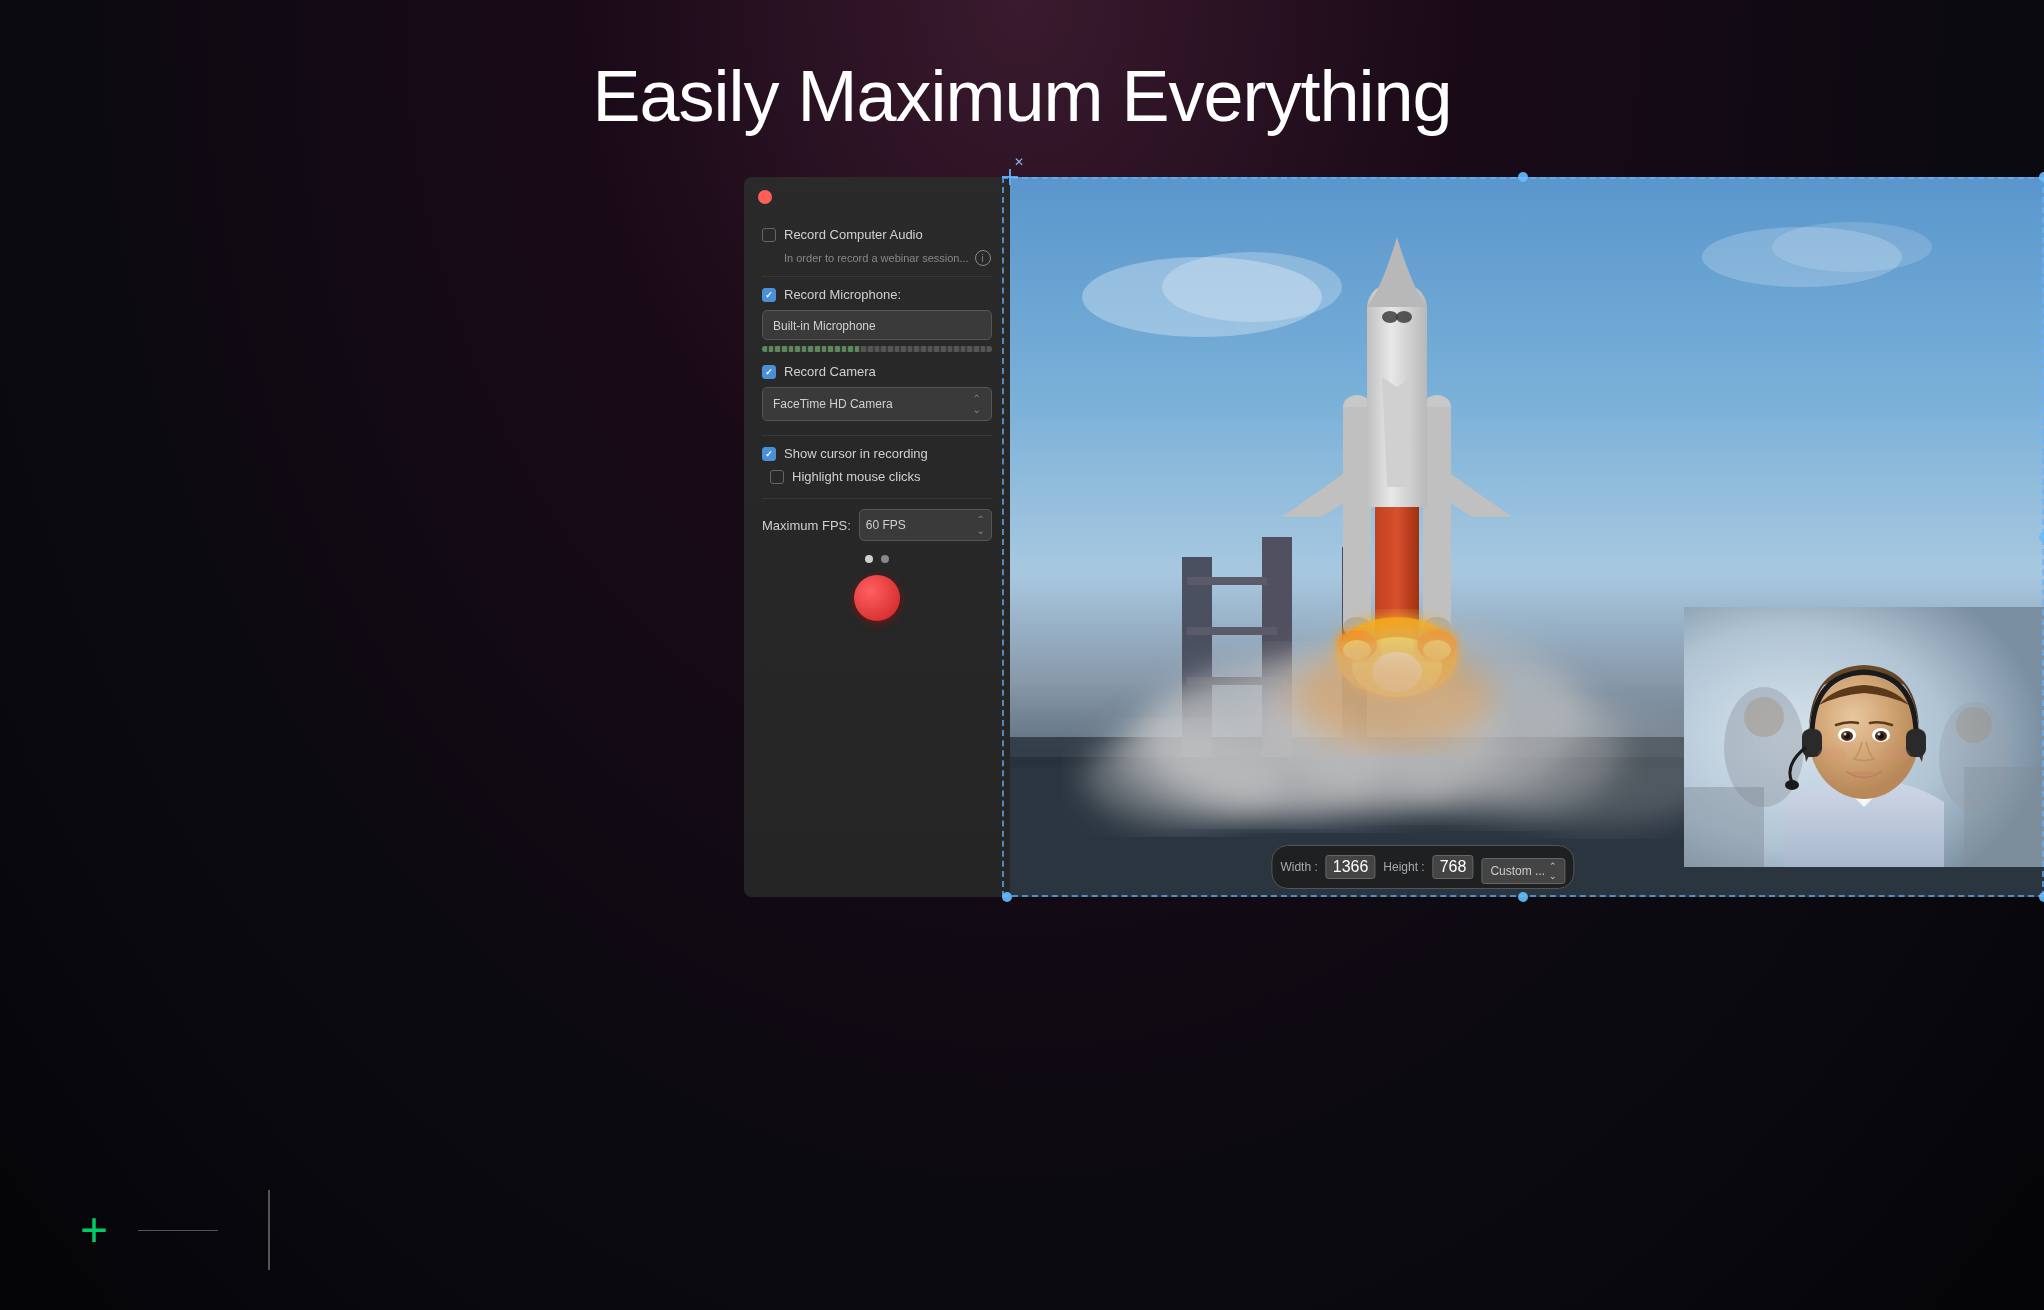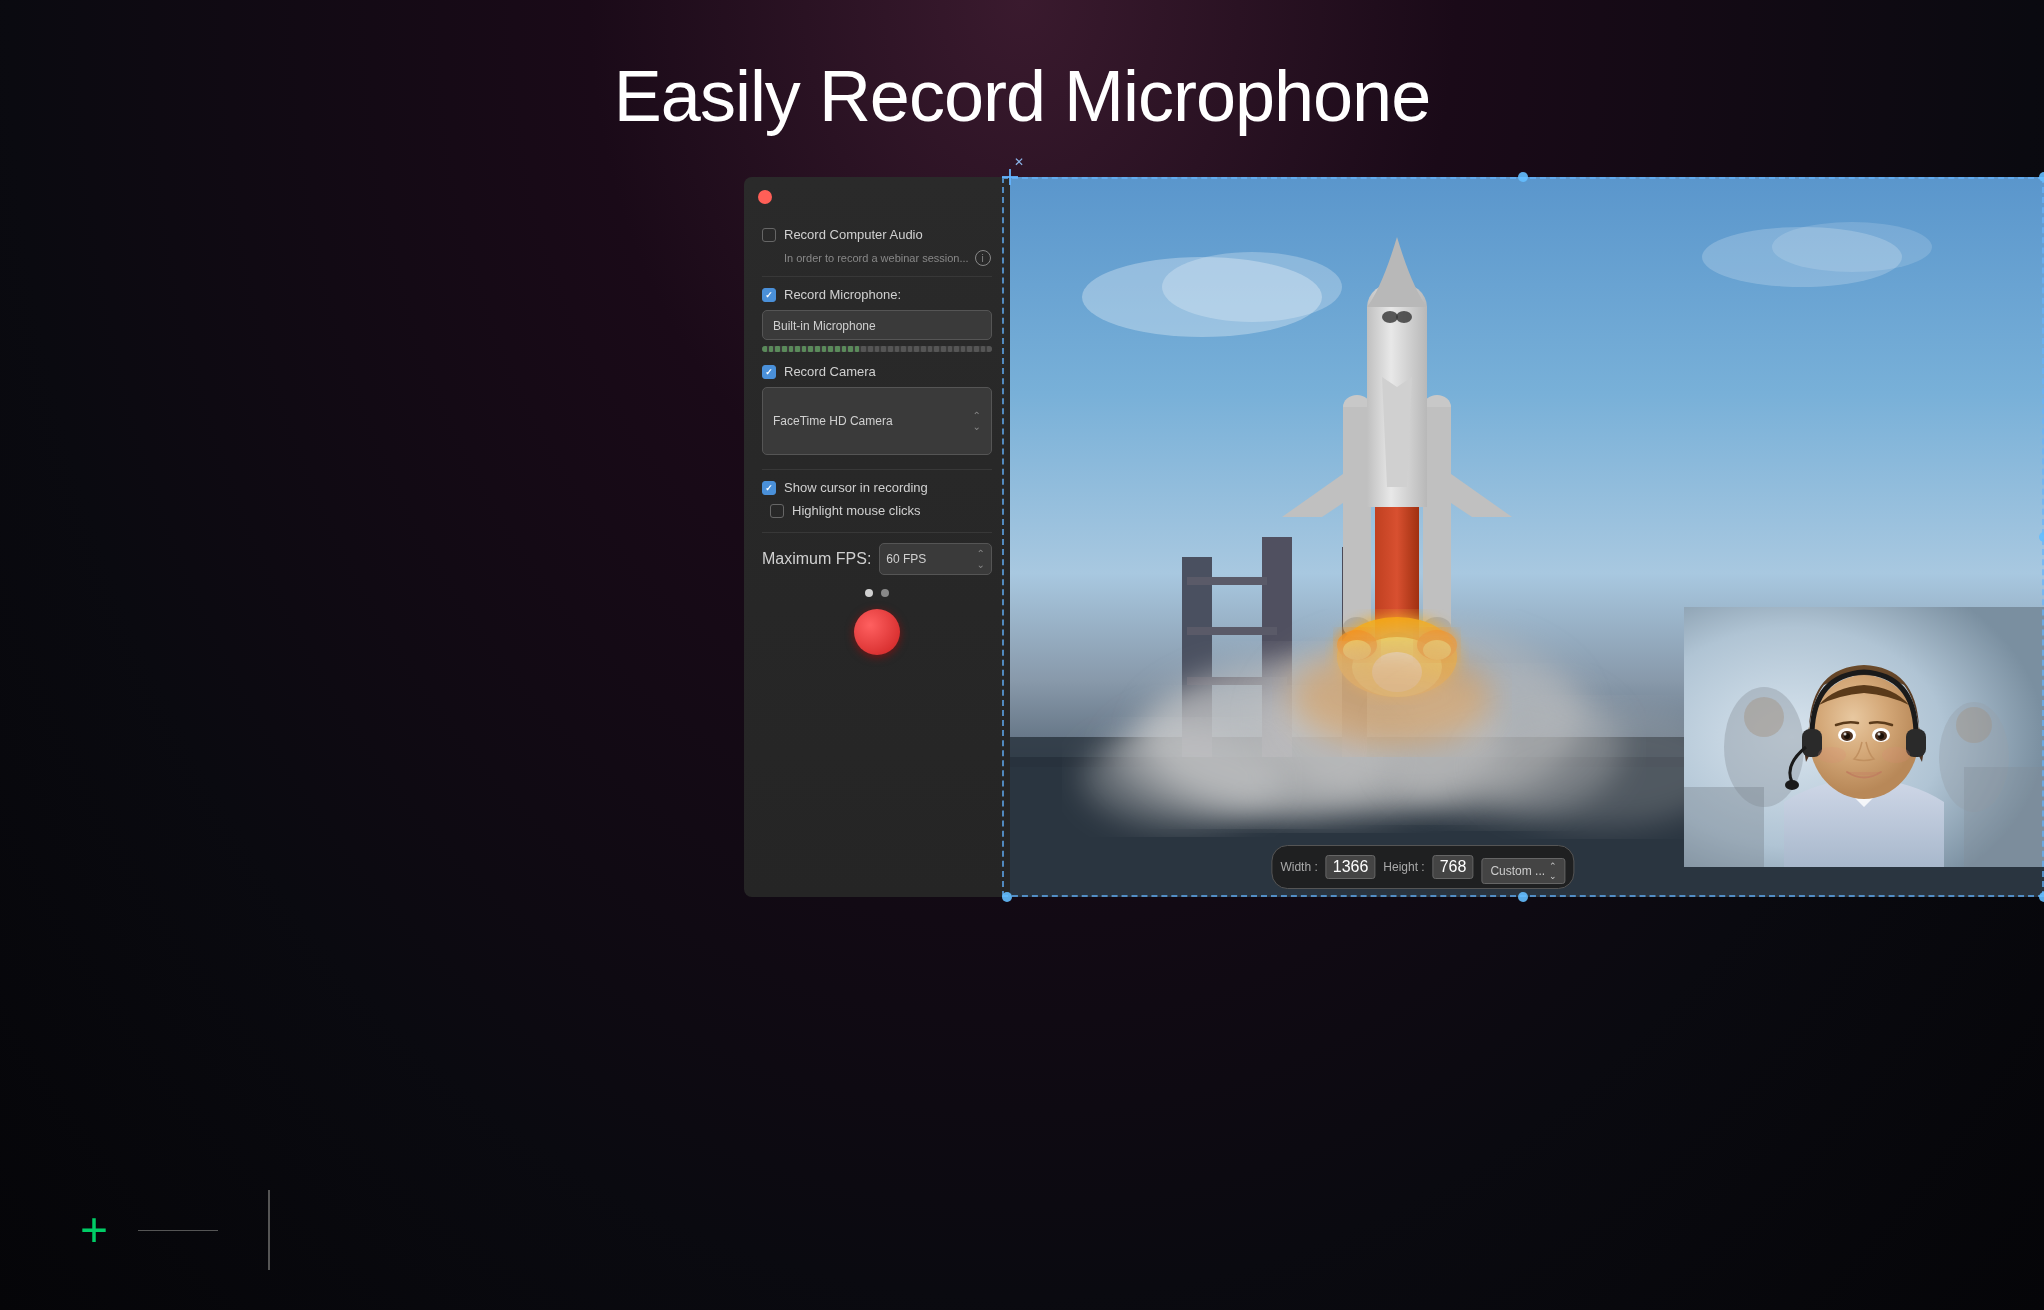--- a/index.html
+++ b/index.html
@@ -244,40 +244,40 @@
 
     .volume-segment.active {
       background: #5a8a5a;
     }
 
     
     .camera-select {
       background: #3a3a3a;
       border: 1px solid #555;
       border-radius: 5px;
-      padding: 22px 10px;
+      padding: 5px 10px;
       color: #d0d0d0;
       font-size: 12px;
       display: flex;
       align-items: center;
       justify-content: space-between;
       width: 100%;
       cursor: pointer;
     }
 
     
     .fps-row {
       display: flex;
       align-items: center;
       gap: 8px;
     }
 
     .fps-label {
       color: #d0d0d0;
-      font-size: 16px;
+      font-size: 13px;
       white-space: nowrap;
     }
 
     .fps-select {
       background: #3a3a3a;
       border: 1px solid #555;
       border-radius: 5px;
       padding: 4px 6px;
       color: #d0d0d0;
       font-size: 12px;
@@ -410,21 +410,21 @@
     .bottom-line-right {
       flex: 0 0 2px;
       height: 80px;
       background: #555;
       margin-left: 30px;
     }
   </style>
 </head>
 <body>
 
-<h1 class="main-title">Easily Record Microphone</h1>
+<h1 class="main-title">Easily Maximum Everything</h1>
 
 <div class="recording-area">
 
   <div class="handles-container">
 
     <div style="position:absolute; top:-8px; left:258px; z-index:15; cursor:crosshair;">
       <div style="position:relative; width:16px; height:16px;">
         <div style="position:absolute; top:7px; left:0; right:0; height:2px; background:rgba(100,180,255,0.9);"></div>
         <div style="position:absolute; left:7px; top:0; bottom:0; width:2px; background:rgba(100,180,255,0.9);"></div>
       </div>

